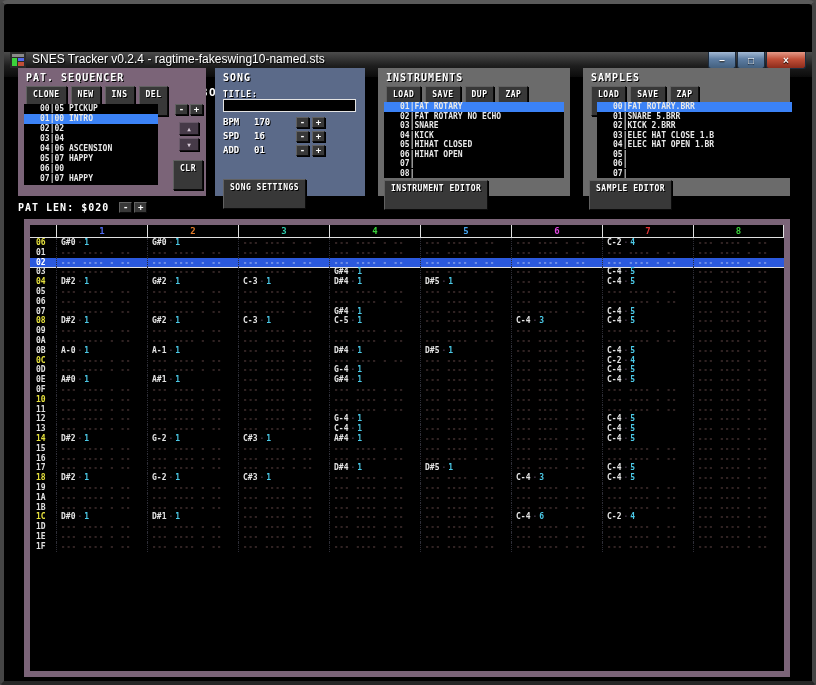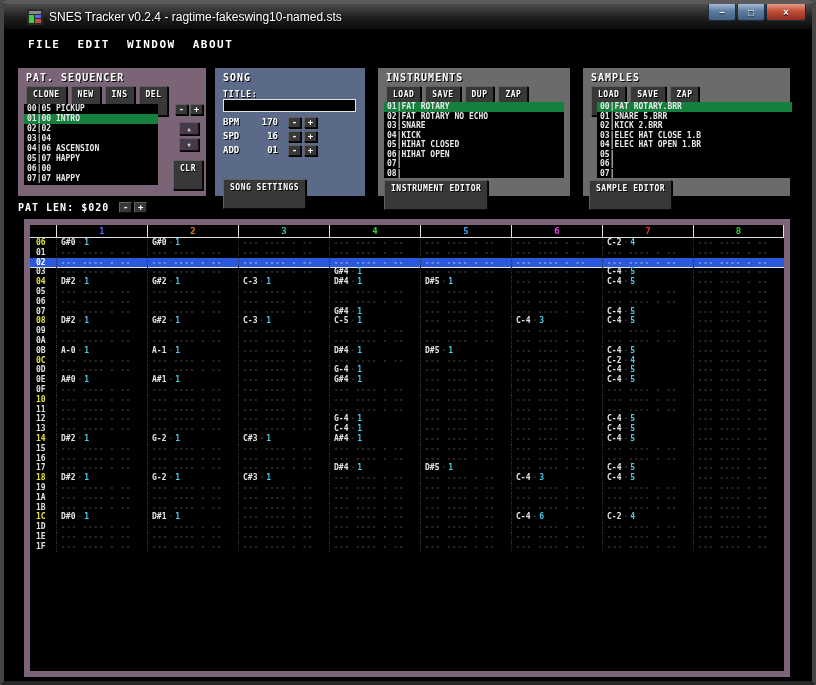--- a/index.html
+++ b/index.html
@@ -6,21 +6,21 @@
   html,body { width:816px; height:685px; background:#4a4a4a; overflow:hidden; }
   body { position:relative; font-family:"DejaVu Sans Mono", monospace; }
 
   .window { position:absolute; inset:0; background:#000;
     border:4px solid #454545; border-top-color:#5a5a5a; border-bottom-color:#262626;
     border-radius:7px 7px 3px 3px; overflow:hidden; }
 
   
   .titlebar { position:relative; height:25px;
     background:linear-gradient(#4c4c4c,#1e1e1e 55%,#0b0b0b);
-    display:flex; align-items:center; padding-left:23px; }
+    display:flex; padding-left:6px;margin-top:48px; }
   .appicon { width:16px; height:16px; margin-right:6px; flex:0 0 auto; }
   .title { color:#fff; font:12px "Liberation Sans", sans-serif; text-shadow:1px 1px 1px #000; white-space:nowrap; }
   .winbtns { position:absolute; top:0; right:6px; display:flex; gap:1px; }
   .winbtn { width:28px; height:17px; display:flex; align-items:center; justify-content:center;
     color:#fff; font:bold 10px "Liberation Sans", sans-serif;
     background:linear-gradient(#a3b9d4,#5d7da2 45%,#43607f);
     border:1px solid #1c2c3f; border-top:none; border-radius:0 0 3px 3px; text-shadow:0 1px 1px #000; }
   .winbtn.close { width:40px; background:linear-gradient(#e59a88,#c14f38 45%,#8c2c1c); }
 
   
@@ -28,22 +28,22 @@
   .menu-item { color:#fff; font:bold 11px "DejaVu Sans Mono", monospace; letter-spacing:1.5px; text-shadow:1px 1px 0 #000; }
 
   
   .btn { background:#383838; color:#fff; font:bold 8px "DejaVu Sans Mono", monospace; letter-spacing:.5px;
     padding:3px 6px 16px; border:1px solid #0a0a0a; border-top-color:#616161; border-left-color:#616161;
     box-shadow:1px 1px 0 #000; text-shadow:1px 1px 0 #000; white-space:nowrap; }
   .mini { width:13px; height:11px; display:flex; align-items:center; justify-content:center;
     background:#383838; color:#fff; font:bold 9px/9px "DejaVu Sans Mono", monospace;
     border:1px solid #0a0a0a; border-top-color:#616161; border-left-color:#616161; box-shadow:1px 1px 0 #000; }
   .listbox { position:absolute; background:#000; overflow:hidden; }
-  .lrow { color:#e8e8e8; font:bold 8px/10px "DejaVu Sans Mono", monospace; height:10px; padding-left:3px; white-space:pre; }
-  .lrow.sel { background:#15803d; }
+  .lrow { color:#e8e8e8; font:bold 8px/10px "DejaVu Sans Mono", monospace; height:10px; padding-left:16px; white-space:pre; }
+  .lrow.sel { background:#3b82f6; }
   .ptitle { position:absolute; left:8px; top:4px; color:#fff; font-weight:bold; font-size:10px;
     letter-spacing:1px; text-shadow:1px 1px 0 #000; white-space:nowrap; }
   .btnrow { position:absolute; left:8px; top:18px; display:flex; gap:4px; }
   .panel { position:absolute; height:128px; }
 
   
   .seq { left:14px; top:64px; width:188px; background:#7b6478; }
   .seq .listbox { left:6px; top:36px; width:134px; height:81px; }
   .seq .minipair { position:absolute; left:157px; top:36px; display:flex; gap:2px; }
   .arrowbtn { position:absolute; left:161px; width:20px; height:13px; display:flex; align-items:center; justify-content:center;
@@ -57,21 +57,21 @@
   .patlen .pair { display:flex; gap:2px; }
 
   
   .song { left:211px; top:64px; width:150px; background:#5b6a89; }
   .song .tlab { position:absolute; left:8px; top:22px; color:#fff; font:bold 8px "DejaVu Sans Mono", monospace; letter-spacing:1px; text-shadow:1px 1px 0 #000; }
   .titleinput { position:absolute; left:8px; top:31px; width:133px; height:13px; background:#000;
     border:1px solid #e3e3e3; color:#fff; font:bold 8px "DejaVu Sans Mono", monospace; }
   .songfields { position:absolute; left:8px; top:47px; }
   .srow { display:flex; align-items:center; height:14px; gap:3px; }
   .slabel { color:#fff; font:bold 9px "DejaVu Sans Mono", monospace; width:28px; text-shadow:1px 1px 0 #000; }
-  .sval { color:#fff; font:bold 9px "DejaVu Sans Mono", monospace; width:24px; text-align:right; margin-right:7px; text-shadow:1px 1px 0 #000; }
+  .sval { color:#fff; font:bold 9px "DejaVu Sans Mono", monospace; width:24px; margin-right:15px; text-shadow:1px 1px 0 #000; }
   .settings { position:absolute; left:8px; top:111px; }
 
   
   .instr { left:374px; top:64px; width:192px; background:#6b6b6b; }
   .instr .listbox { left:6px; top:34px; width:180px; height:76px; }
   .samp { left:579px; top:64px; width:207px; background:#6b6b6b; }
   .samp .listbox { left:6px; top:34px; width:195px; height:76px;margin-left:8px; }
   .instr .lrow, .samp .lrow { height:9.5px; line-height:9.5px; }
   .editorbtn { position:absolute; left:6px; top:112px; }
 

